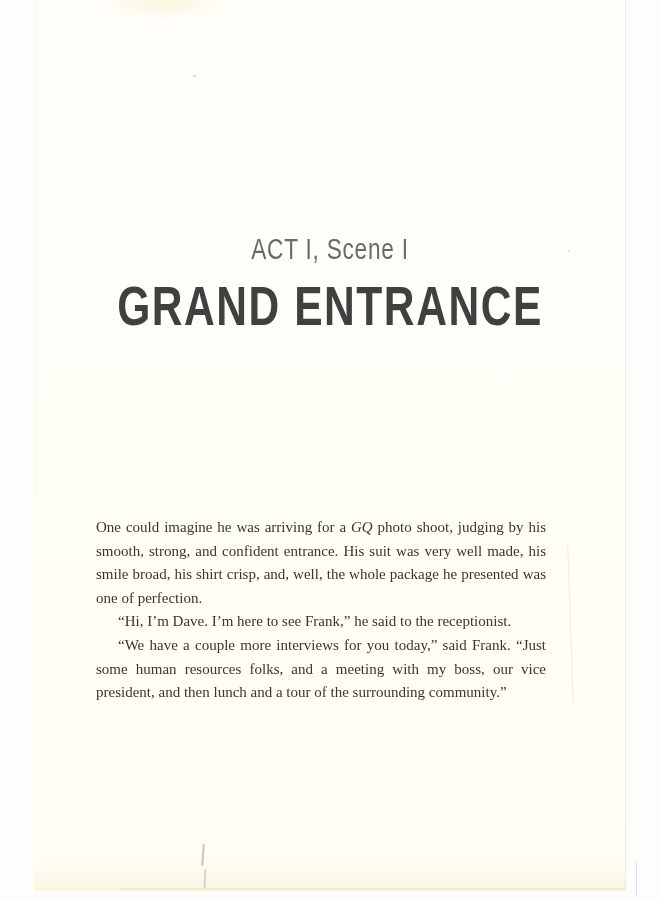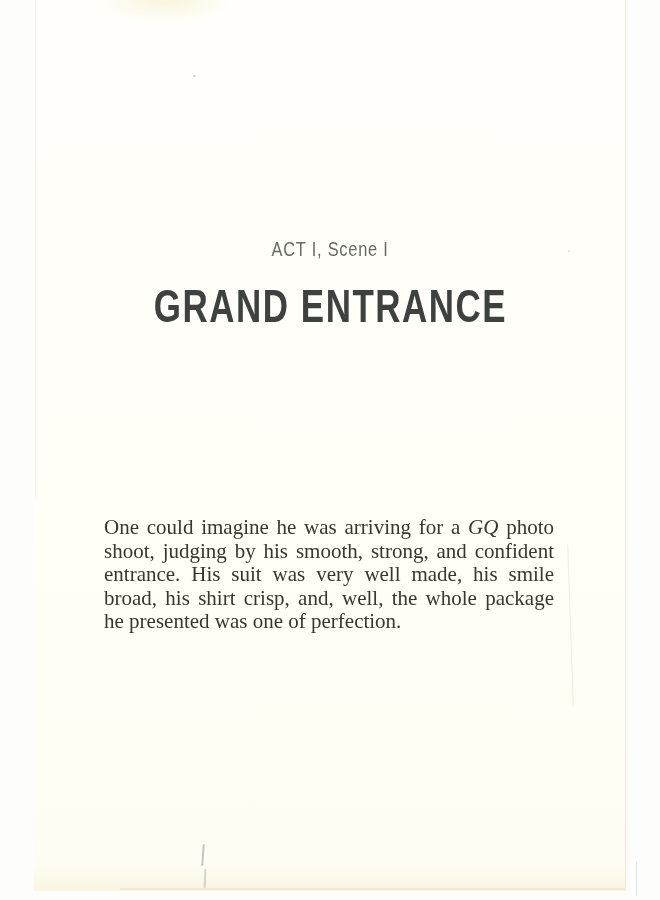--- a/index.html
+++ b/index.html
@@ -30,34 +30,34 @@
     position:absolute;left:120px;top:888px;width:505px;height:2px;
     background:rgba(240,230,200,0.75);
   }
   
   .heading-block{
     position:absolute;left:34px;top:0;width:592px;text-align:center;
     font-family:"Liberation Sans", sans-serif;
   }
   .act-scene{
     position:absolute;left:0;top:233px;width:100%;
-    font-size:21px;font-weight:400;line-height:32px;letter-spacing:1px;
+    font-size:29px;font-weight:400;line-height:32px;letter-spacing:1px;
     color:var(--subheading,#676b64);
   }
   .act-scene > span{display:inline-block;transform:scaleX(0.78);transform-origin:center;}
   .chapter-title{
     position:absolute;left:0;top:283px;width:100%;
-    font-size:46px;font-weight:700;line-height:46px;letter-spacing:2px;
+    font-size:56px;font-weight:700;line-height:46px;letter-spacing:2px;
     color:var(--heading,#3d423e);margin:0;
   }
   .chapter-title > span{display:inline-block;transform:scaleX(0.76);transform-origin:center;}
   
   .body-text{
-    position:absolute;left:104px;top:516px;width:450px;
-    font-size:21px;line-height:23.6px;color:var(--ink,#3b352e);
+    position:absolute;left:96px;top:516px;width:450px;
+    font-size:15px;line-height:23.6px;color:var(--ink,#3b352e);
     text-align:justify;hyphens:auto;
   }
   .para{margin:0;}
   .para.indent{text-indent:22px;}
   .para .italic{font-style:italic;}
   
   .crease-bottom-a{
     position:absolute;left:202px;top:844px;width:2px;height:22px;
     background:rgba(110,115,125,0.40);transform:rotate(4deg);border-radius:1px;
   }
@@ -97,20 +97,22 @@
   <div class="act-scene">
     <span>ACT I, Scene I</span>
   </div>
   <h1 class="chapter-title">
     <span>GRAND ENTRANCE</span>
   </h1>
 </div>
 
 <div class="body-text">
     <p class="para"><span>One could imagine he was arriving for a </span><span class="italic">GQ</span><span> photo shoot, judging by his smooth, strong, and confident entrance. His suit was very well made, his smile broad, his shirt crisp, and, well, the whole package he presented was one of perfection.</span></p>
+    <p class="para indent"><span>“Hi, I’m Dave. I’m here to see Frank,” he said to the receptionist.</span></p>
+    <p class="para indent"><span>“We have a couple more interviews for you today,” said Frank. “Just some human resources folks, and a meeting with my boss, our vice president, and then lunch and a tour of the surrounding community.”</span></p>
   </div>
 
 <div class="crease-bottom-a"></div>
 <div class="crease-bottom-b"></div>
 <div class="crease-right"></div>
 <div class="crease-corner"></div>
 <div class="speck-1"></div>
 <div class="speck-2"></div>
 
 </body></html>

